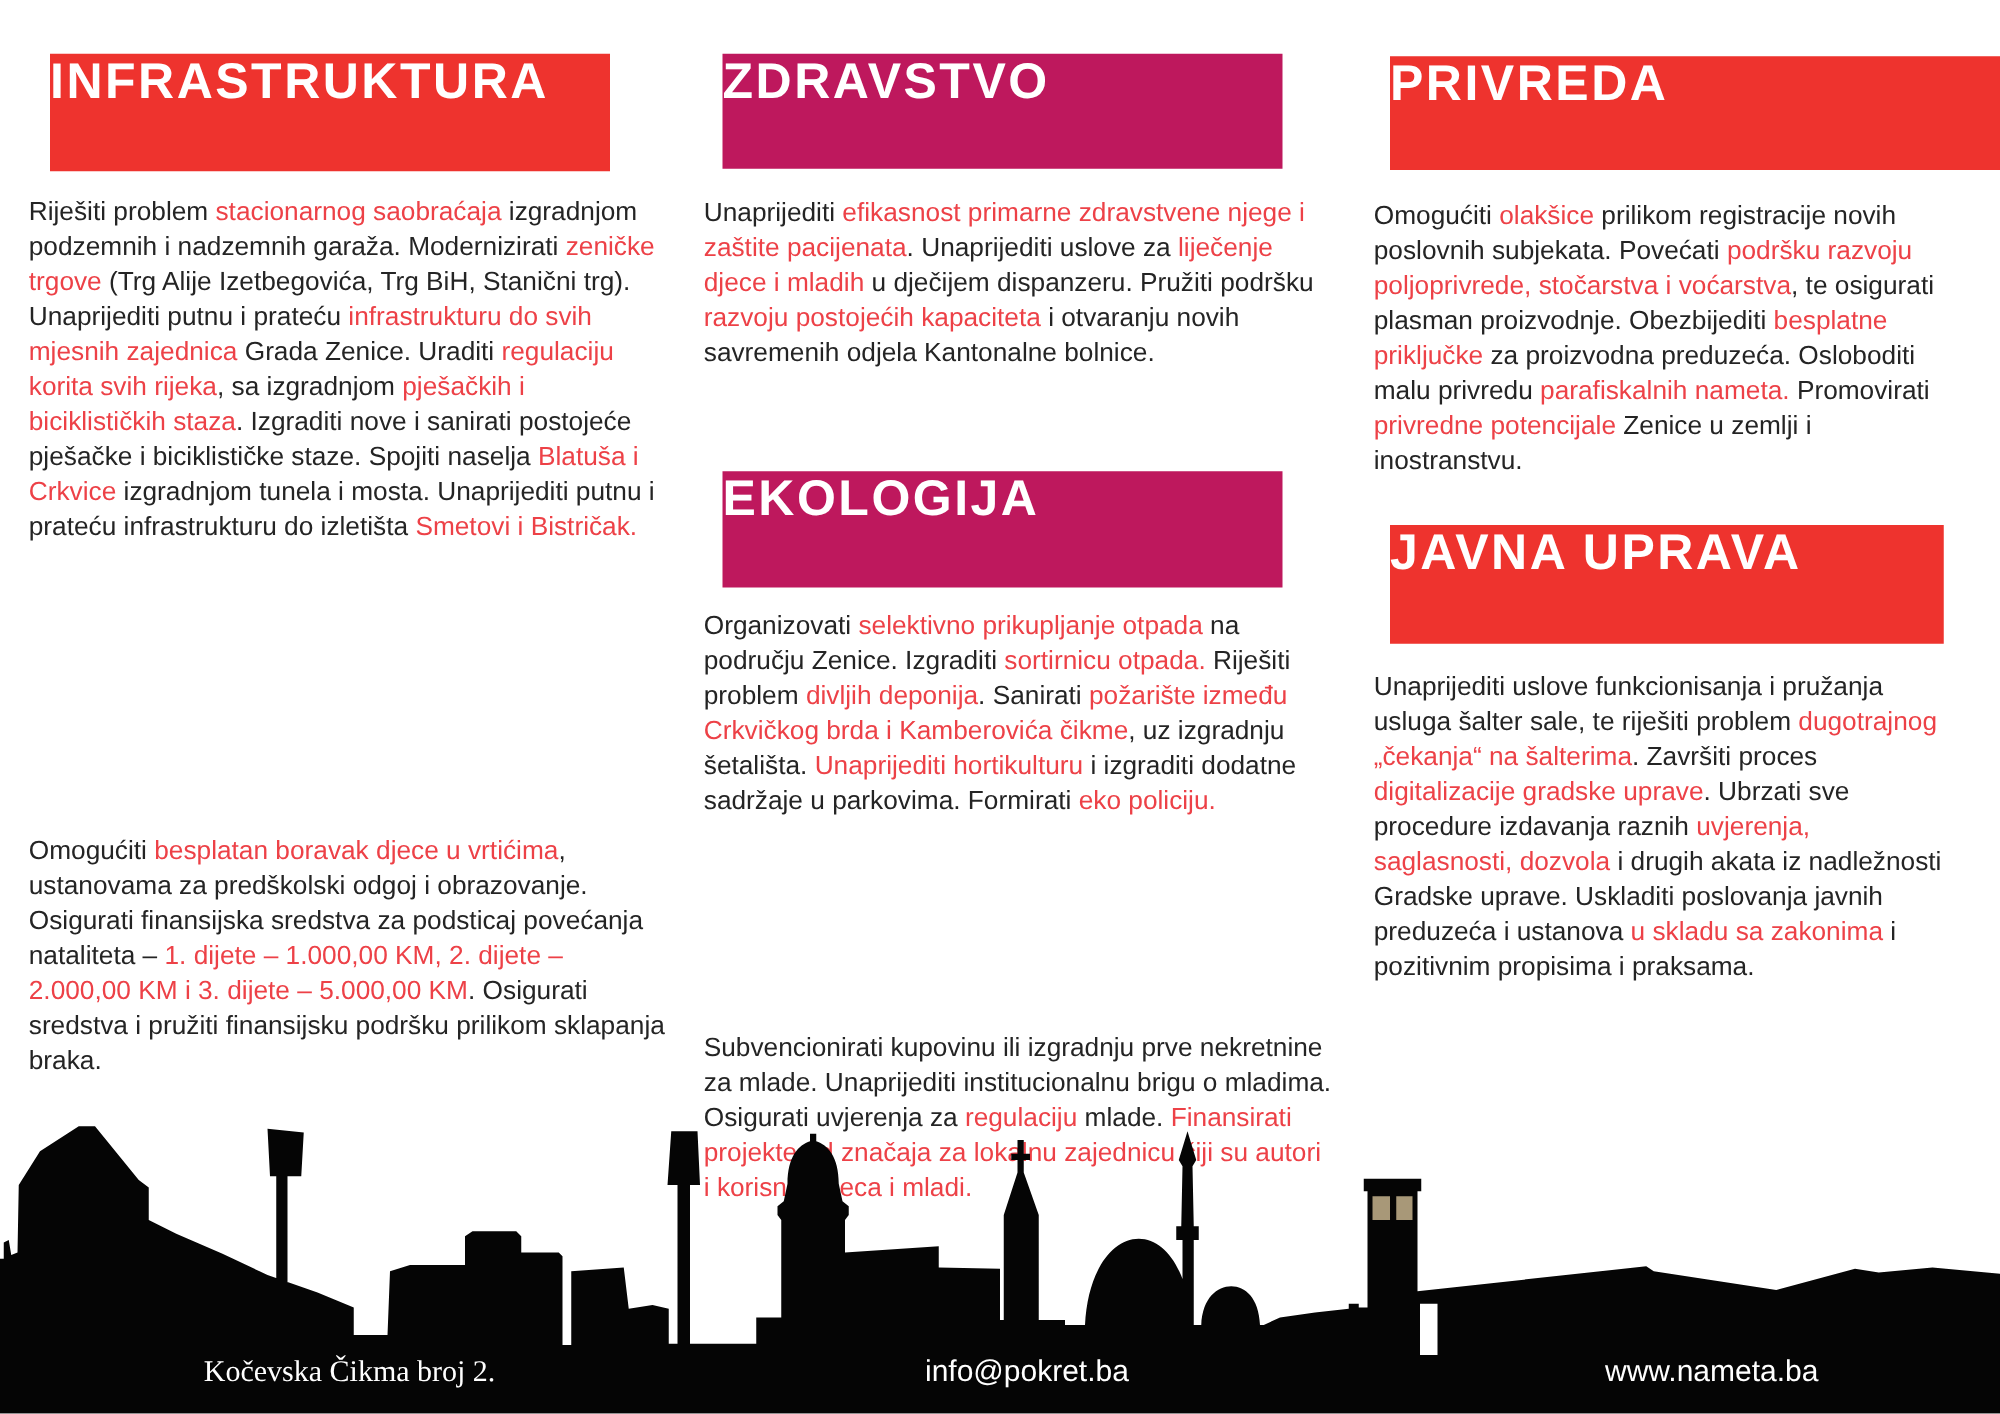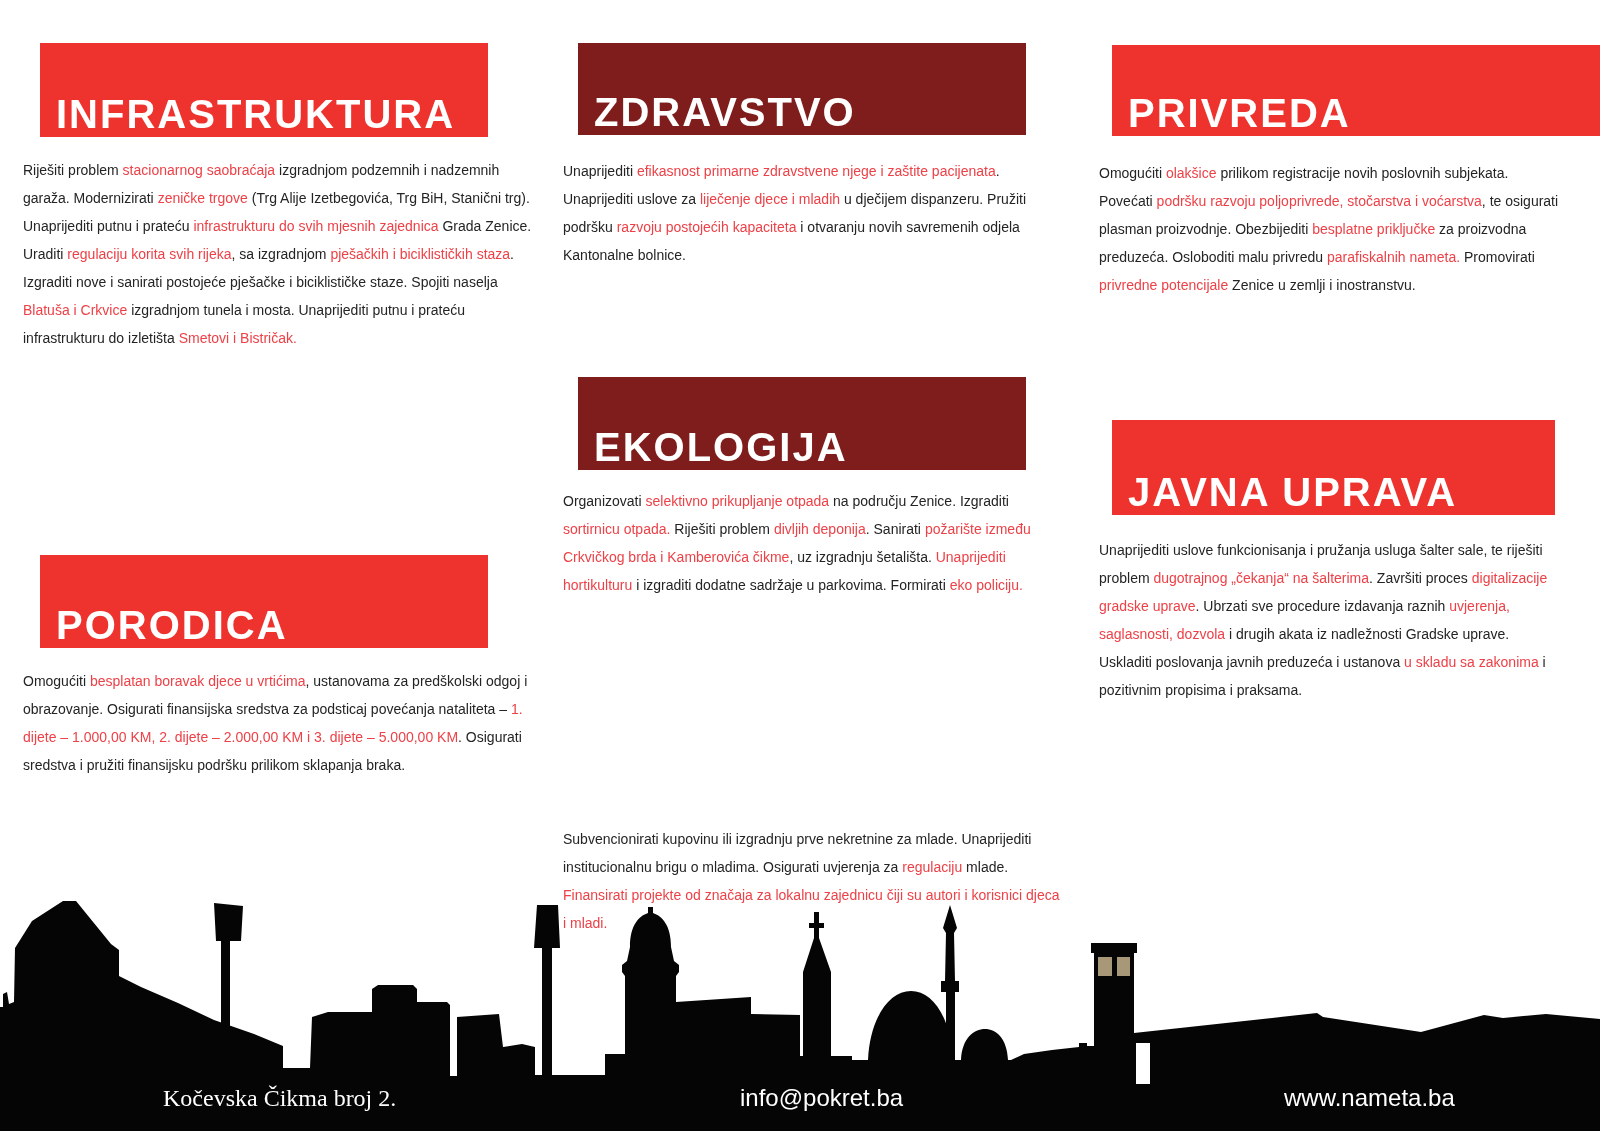--- a/index.html
+++ b/index.html
@@ -2,31 +2,31 @@
 <html><head>
 <meta charset="utf-8">
 <style>
   html,body{margin:0;padding:0;background:#9c9c9c;}
   .page{
     position:relative;width:1600px;height:1131px;background:#ffffff;
     font-family:"Liberation Sans","DejaVu Sans",sans-serif;overflow:hidden;
     margin:0 auto;
   }
   .bar{
-    position:absolute;display:flex;align-items:flex-end;box-sizing:border-box;
-    padding-left:16px;z-index:2;
+    position:absolute;display:flex;align-items:flex-start;box-sizing:border-box;
+    z-index:2;
   }
   .bar.red{background:#ee332e;}
-  .bar.black{background:#7f1d1d;}
+  .bar.black{background:#be185d;}
   .bar h2{
     margin:0;color:#ffffff;font-size:40px;font-weight:bold;
     letter-spacing:2px;white-space:nowrap;
   }
   .body-text{
-    position:absolute;margin:0;font-size:14px;line-height:28px;
+    position:absolute;margin:0;font-size:21px;line-height:28px;
     color:#242424;z-index:1;text-align:left;
   }
   .body-text .red{color:#ed4147;}
   .body-text .dark{color:#242424;}
   
   #bar-infrastruktura{left:40px;top:43px;width:448px;height:94px;}
   #txt-infrastruktura{left:23px;top:156px;width:510px;}
   #bar-porodica{left:40px;top:555px;width:448px;height:93px;}
   #txt-porodica{left:23px;top:667px;width:510px;}
   #bar-zdravstvo{left:578px;top:43px;width:448px;height:92px;}
@@ -52,23 +52,20 @@
 </head>
 <body>
 
 <div class="page">
 
   <div class="bar red" id="bar-infrastruktura">
     <h2>INFRASTRUKTURA</h2>
   </div>
   <p class="body-text" id="txt-infrastruktura"><span class="dark">Riješiti problem </span><span class="red">stacionarnog saobraćaja</span><span class="dark"> izgradnjom podzemnih i nadzemnih  garaža. Modernizirati </span><span class="red">zeničke trgove</span><span class="dark"> (Trg Alije Izetbegovića, Trg BiH, Stanični trg). Unaprijediti putnu i prateću </span><span class="red">infrastrukturu do svih mjesnih zajednica</span><span class="dark"> Grada Zenice. Uraditi </span><span class="red">regulaciju korita svih rijeka</span><span class="dark">, sa izgradnjom </span><span class="red">pješačkih i biciklističkih staza</span><span class="dark">. Izgraditi nove i sanirati postojeće pješačke i biciklističke staze. Spojiti naselja </span><span class="red">Blatuša i Crkvice</span><span class="dark"> izgradnjom tunela i mosta. Unaprijediti putnu i prateću infrastrukturu do izletišta </span><span class="red">Smetovi i Bistričak.</span></p>
 
-  <div class="bar red" id="bar-porodica">
-    <h2>PORODICA</h2>
-  </div>
   <p class="body-text" id="txt-porodica"><span class="dark">Omogućiti </span><span class="red">besplatan boravak djece u vrtićima</span><span class="dark">, ustanovama za predškolski odgoj i obrazovanje. Osigurati finansijska sredstva za podsticaj povećanja nataliteta – </span><span class="red">1. dijete – 1.000,00 KM, 2. dijete – 2.000,00 KM i 3. dijete – 5.000,00 KM</span><span class="dark">. Osigurati sredstva i pružiti finansijsku podršku prilikom sklapanja braka.</span></p>
 
   <div class="bar black" id="bar-zdravstvo">
     <h2>ZDRAVSTVO</h2>
   </div>
   <p class="body-text" id="txt-zdravstvo"><span class="dark">Unaprijediti </span><span class="red">efikasnost primarne zdravstvene njege i zaštite pacijenata</span><span class="dark">. Unaprijediti uslove za </span><span class="red">liječenje djece i mladih</span><span class="dark"> u dječijem dispanzeru. Pružiti podršku </span><span class="red">razvoju postojećih kapaciteta</span><span class="dark"> i otvaranju novih savremenih odjela Kantonalne bolnice.</span></p>
 
   <div class="bar black" id="bar-ekologija">
     <h2>EKOLOGIJA</h2>
   </div>

